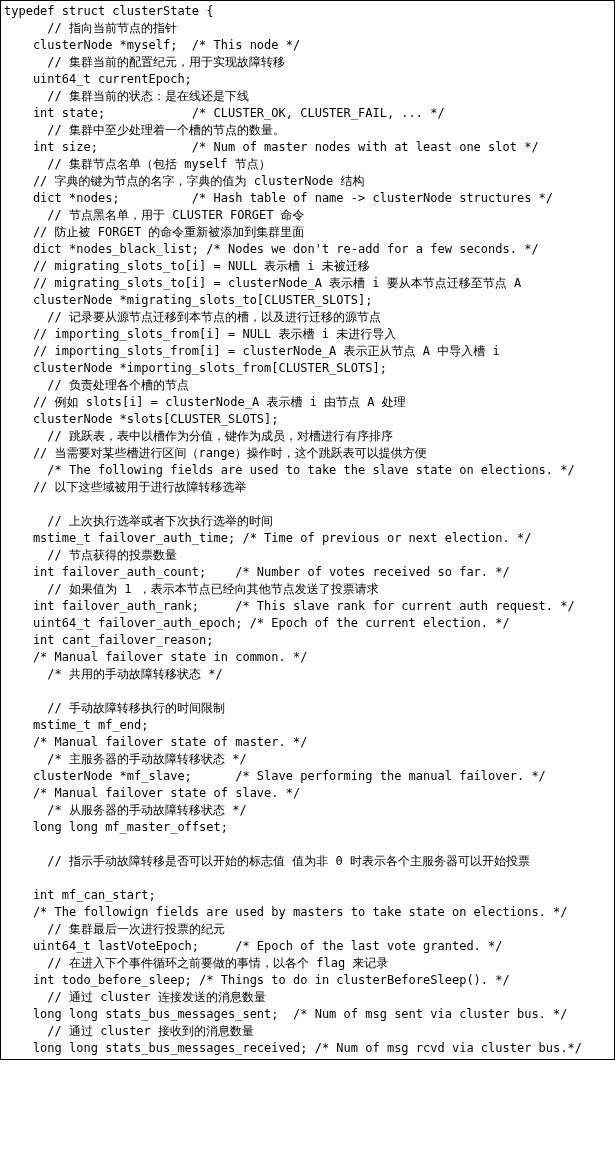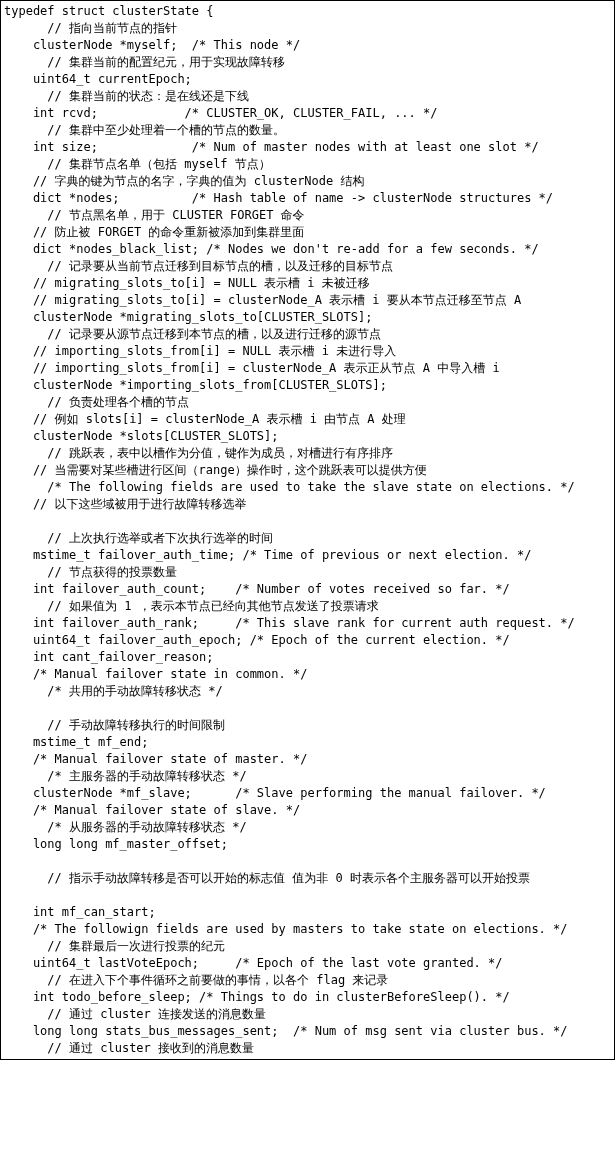--- a/index.html
+++ b/index.html
@@ -33,30 +33,29 @@
 <body>
 
 <div class="page">
   <div class="code">
       <div class="code-line">typedef struct clusterState {</div>
       <div class="code-line">      // 指向当前节点的指针</div>
       <div class="code-line">    clusterNode *myself;  /* This node */</div>
       <div class="code-line">      // 集群当前的配置纪元，用于实现故障转移</div>
       <div class="code-line">    uint64_t currentEpoch;</div>
       <div class="code-line">      // 集群当前的状态：是在线还是下线</div>
-      <div class="code-line">    int rcvd;            /* CLUSTER_OK, CLUSTER_FAIL, ... */</div>
+      <div class="code-line">    int state;            /* CLUSTER_OK, CLUSTER_FAIL, ... */</div>
       <div class="code-line">      // 集群中至少处理着一个槽的节点的数量。</div>
       <div class="code-line">    int size;             /* Num of master nodes with at least one slot */</div>
       <div class="code-line">      // 集群节点名单（包括 myself 节点）</div>
       <div class="code-line">    // 字典的键为节点的名字，字典的值为 clusterNode 结构</div>
       <div class="code-line">    dict *nodes;          /* Hash table of name -&gt; clusterNode structures */</div>
       <div class="code-line">      // 节点黑名单，用于 CLUSTER FORGET 命令</div>
       <div class="code-line">    // 防止被 FORGET 的命令重新被添加到集群里面</div>
       <div class="code-line">    dict *nodes_black_list; /* Nodes we don't re-add for a few seconds. */</div>
-      <div class="code-line">      // 记录要从当前节点迁移到目标节点的槽，以及迁移的目标节点</div>
       <div class="code-line">    // migrating_slots_to[i] = NULL 表示槽 i 未被迁移</div>
       <div class="code-line">    // migrating_slots_to[i] = clusterNode_A 表示槽 i 要从本节点迁移至节点 A</div>
       <div class="code-line">    clusterNode *migrating_slots_to[CLUSTER_SLOTS];</div>
       <div class="code-line">      // 记录要从源节点迁移到本节点的槽，以及进行迁移的源节点</div>
       <div class="code-line">    // importing_slots_from[i] = NULL 表示槽 i 未进行导入</div>
       <div class="code-line">    // importing_slots_from[i] = clusterNode_A 表示正从节点 A 中导入槽 i</div>
       <div class="code-line">    clusterNode *importing_slots_from[CLUSTER_SLOTS];</div>
       <div class="code-line">      // 负责处理各个槽的节点</div>
       <div class="code-line">    // 例如 slots[i] = clusterNode_A 表示槽 i 由节点 A 处理</div>
       <div class="code-line">    clusterNode *slots[CLUSTER_SLOTS];</div>

